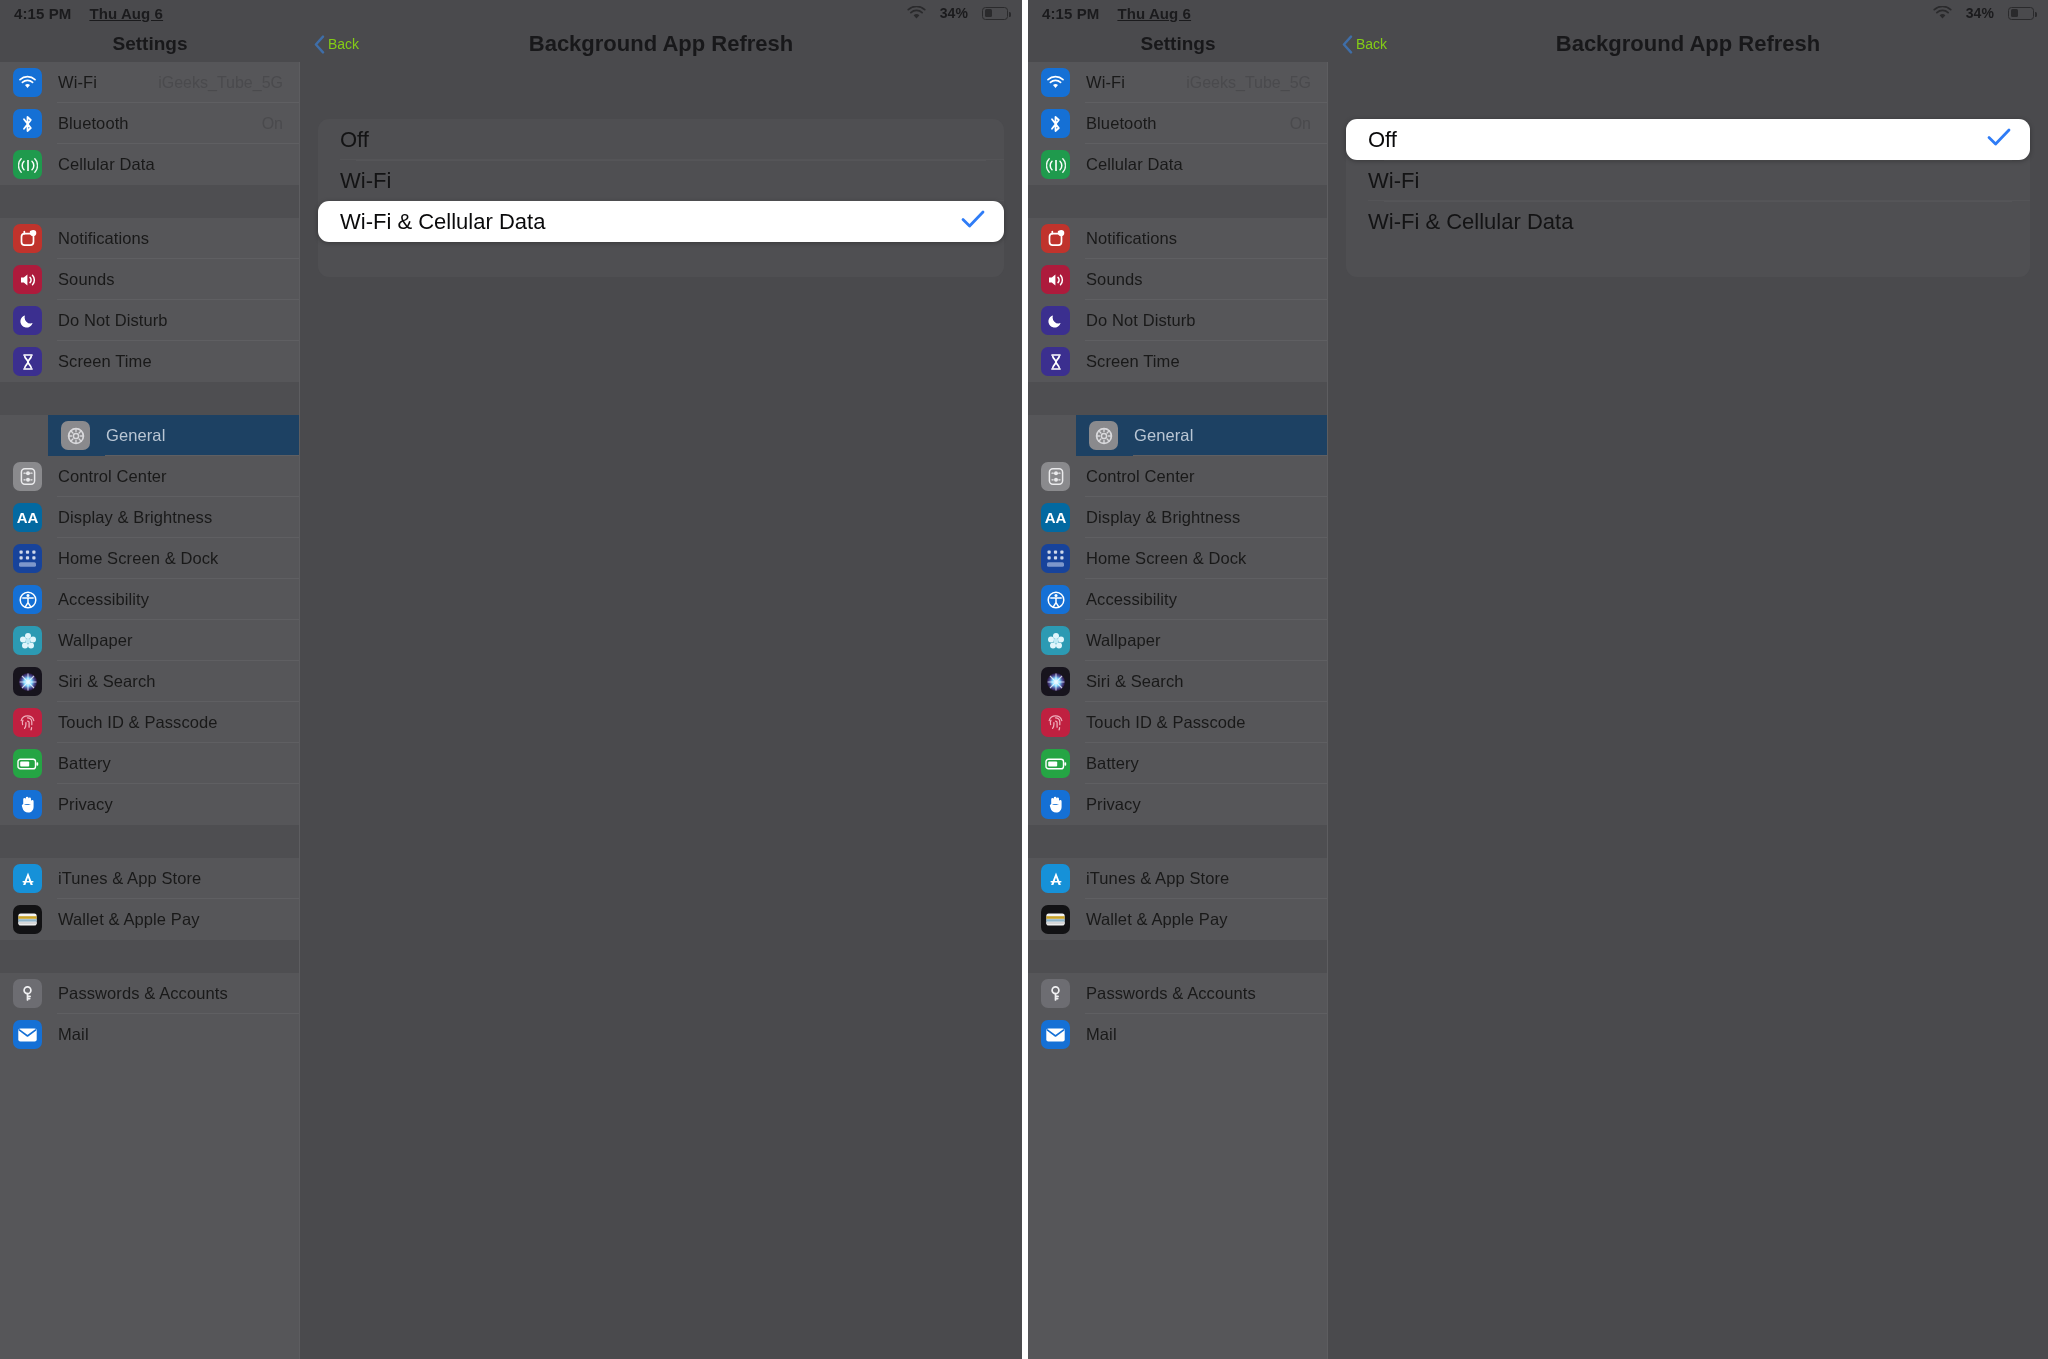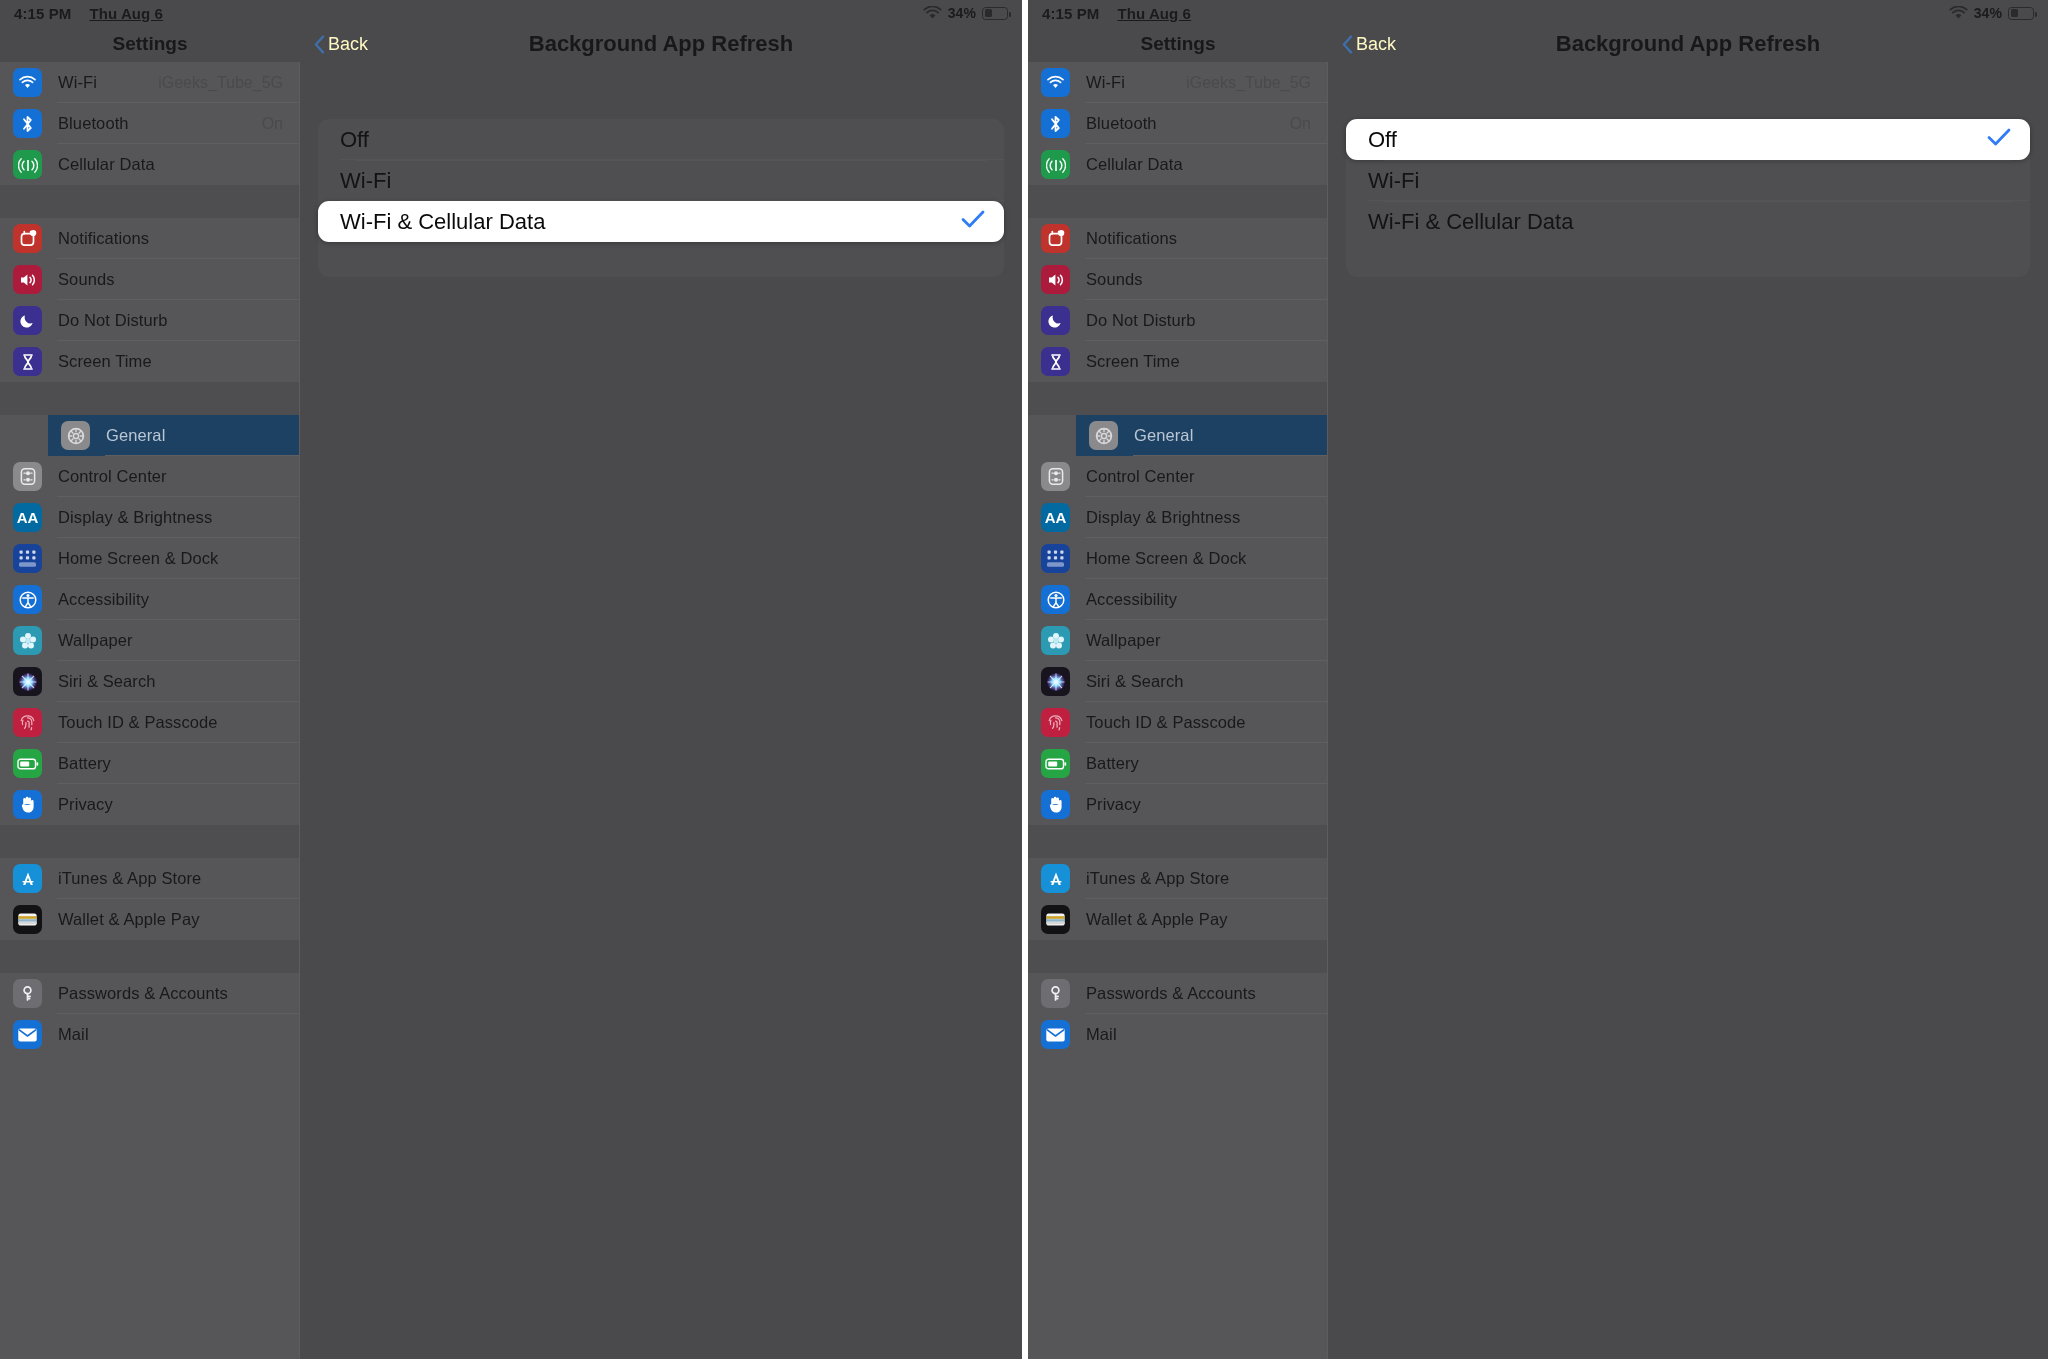--- a/index.html
+++ b/index.html
@@ -29,21 +29,21 @@
   
   .statusbar {
     position: absolute; top: 0; left: 0; right: 0; height: 26px;
     display: flex; align-items: center;
     padding: 0 14px;
     font-size: 15px; color: #1b1b1d; font-weight: 600;
     letter-spacing: .1px;
   }
   .sb-time { margin-right: 18px; }
   .sb-date { font-weight: 600; text-decoration: underline; }
-  .sb-right { margin-left: auto; display: flex; align-items: center; gap: 6px; }
+  .sb-right { margin-left: auto; display: flex; align-items: center; gap: 14px; }
   .wifi-glyph { display:block; }
   .sb-batt-pct { font-size: 14px; font-weight: 600; color:#1b1b1d; }
   .batt {
     width: 26px; height: 13px;
     border: 1.6px solid #2a2a2c; border-radius: 3.5px;
     position: relative; display:flex; align-items:center; padding:1.5px;
   }
   .batt::after {
     content:''; position:absolute; right:-4px; top:4px;
     width:2.5px; height:5px; background:#2a2a2c; border-radius:0 1.5px 1.5px 0;
@@ -53,21 +53,21 @@
   
   .navbar {
     position: absolute; top: 26px; height: 36px;
     display: flex; align-items: center;
     font-size: 19px; font-weight: 700; color: #18181a;
   }
   .navbar.sidebar-nav { left: 0; width: 300px; justify-content: center; }
   .navbar.detail-nav  { left: 300px; right: 0; }
   .back-btn {
     display: flex; align-items: center; gap: 3px;
-    margin-left: 14px; color: #fef9c3; font-size: 18px; font-weight: 500;
+    margin-left: 14px; color: #84cc16; font-size: 14px; font-weight: 500;
   }
   .chev { display:block; }
   .detail-title {
     position: absolute; left: 0; right: 0; text-align: center;
     font-size: 22px; font-weight: 700; color: #18181a;
     pointer-events: none;
   }
 
   
   .sidebar {

